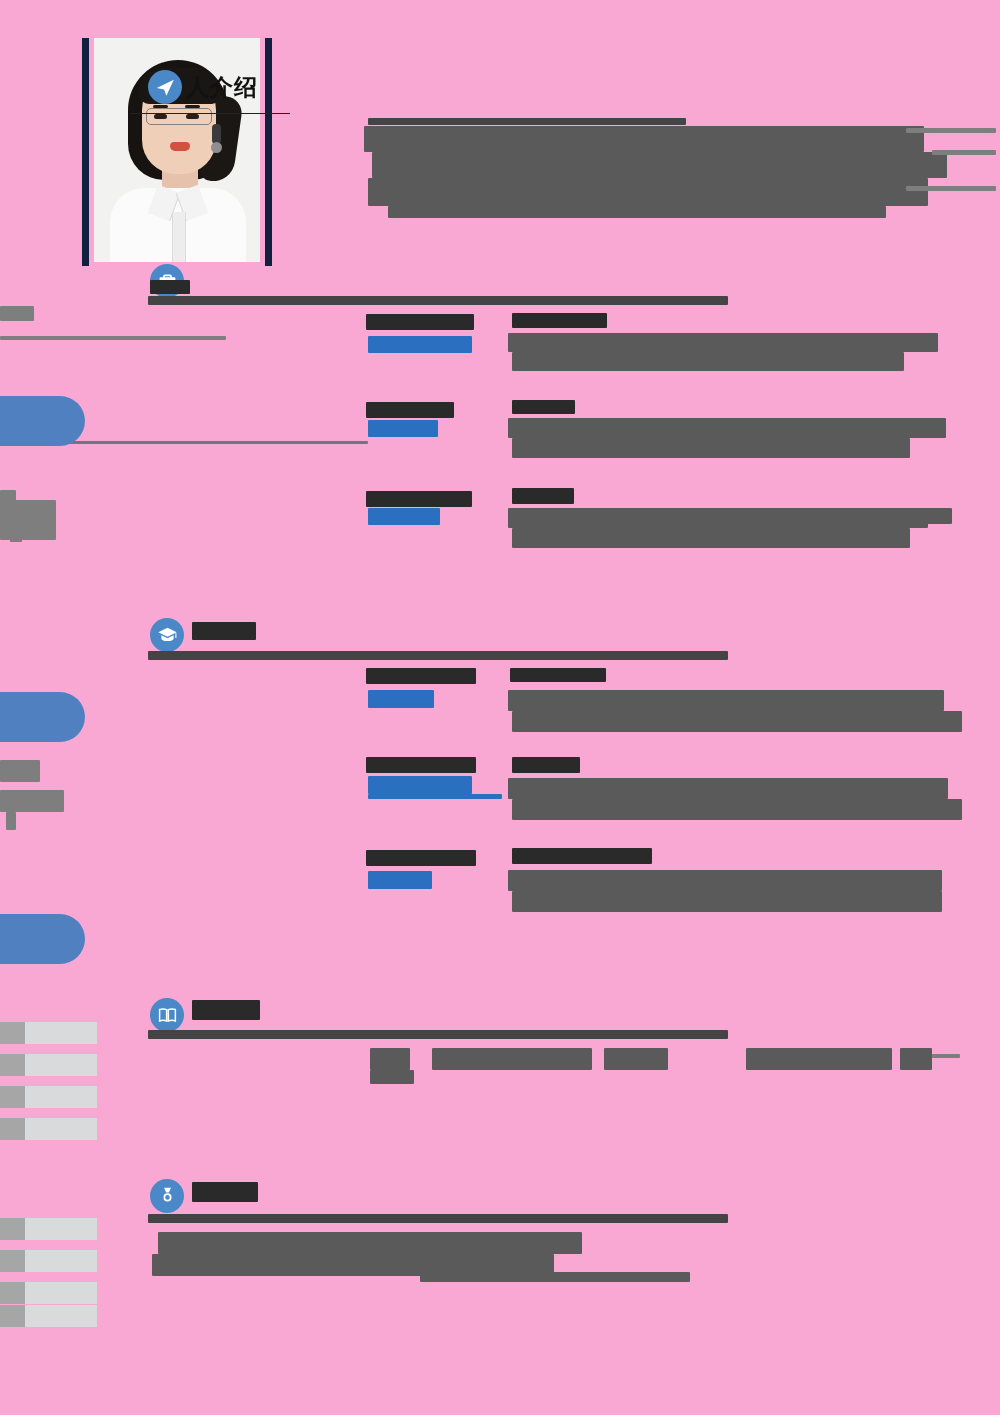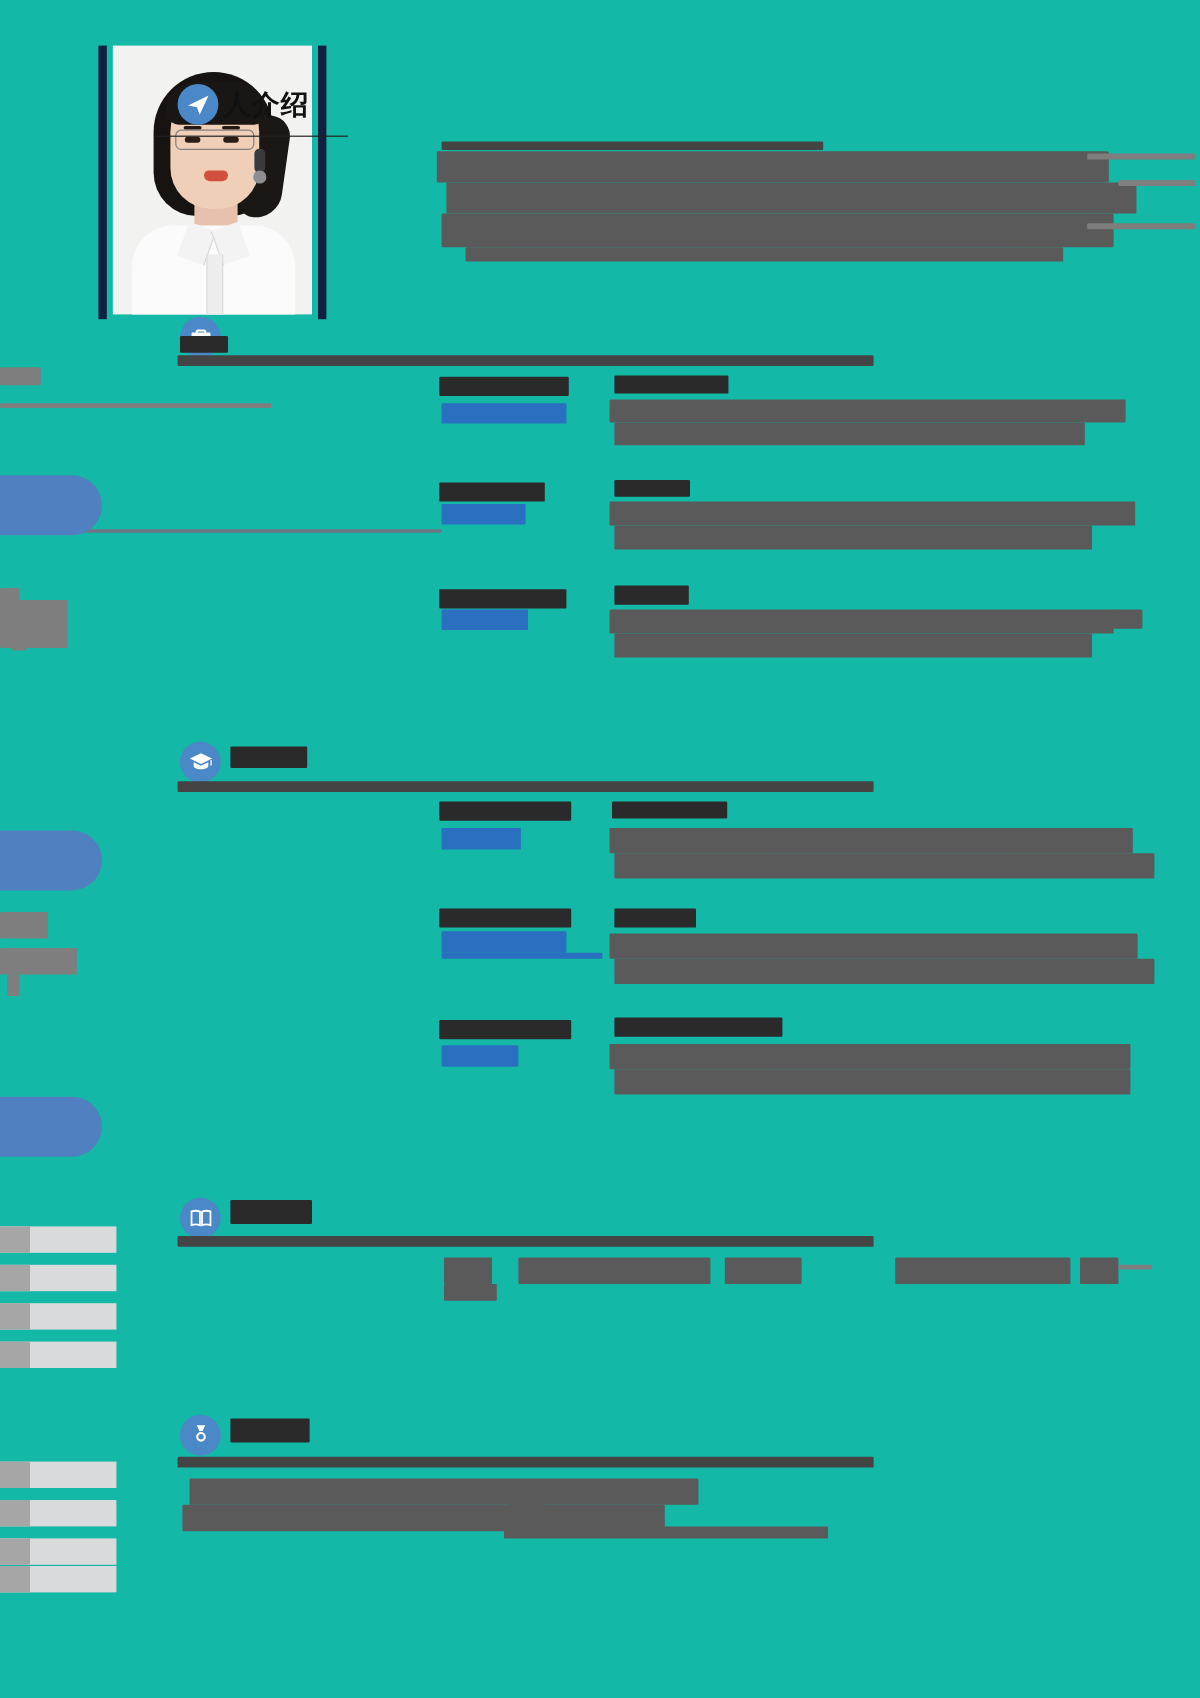--- a/index.html
+++ b/index.html
@@ -3,21 +3,21 @@
 <meta charset="utf-8">
 <title>Resume</title>
 <style>
   * { box-sizing: border-box; margin: 0; padding: 0; }
   html, body {
     width: 1000px; height: 1415px;
     background: #000;
     font-family: "Liberation Sans", "DejaVu Sans", sans-serif;
     overflow: hidden;
   }
-  .page { position: relative; width: 1000px; height: 1415px; background: #14b8a6; }
+  .page { position: relative; width: 1000px; height: 1415px; background: #f9a8d4; }
 
   
   .rd { position: absolute; background: #5a5a5a; border-radius: 1px; }
   .rd.dark   { background: #2a2a2a; }
   .rd.mid    { background: #444; }
   .rd.light  { background: #7e7e7e; }
   .rd.blue   { background: #2a6fc0; }
   .rd.hair   { background: #6d7684; height: 3px; }
 
   

